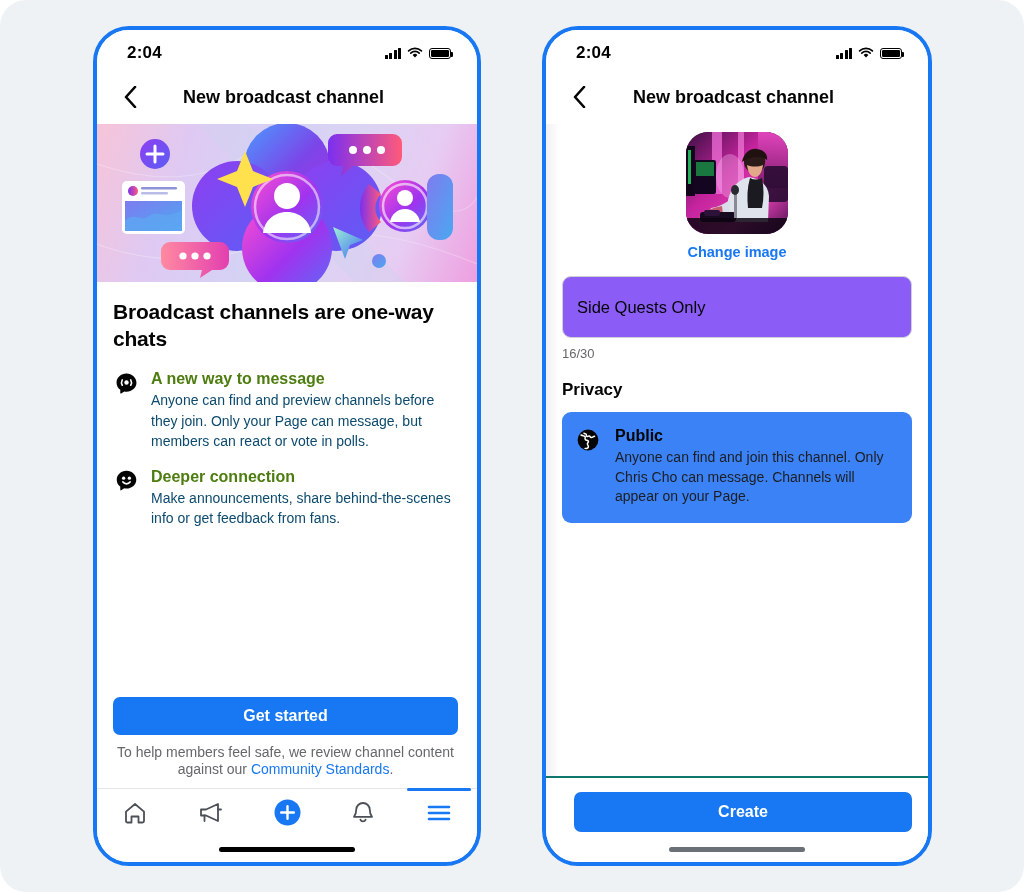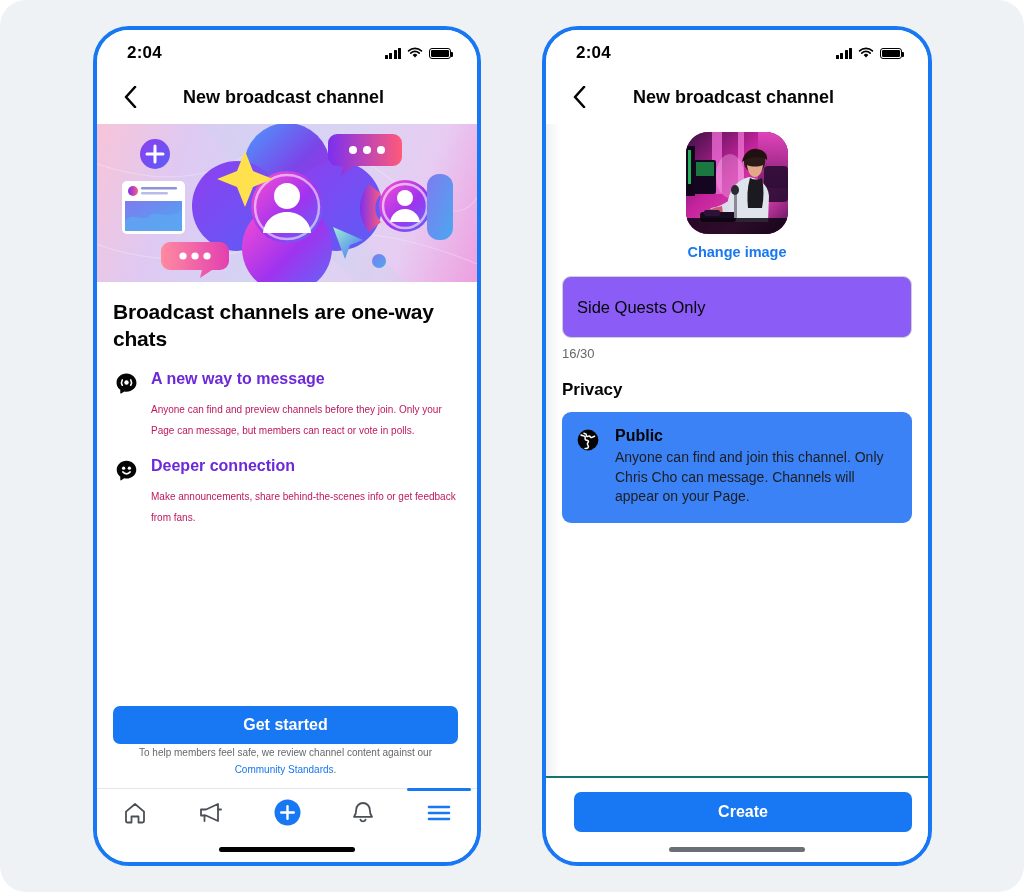--- a/index.html
+++ b/index.html
@@ -64,33 +64,33 @@
           background: linear-gradient(110deg,#f7c4d8 0%,#dfc9f2 22%,#d5d2f4 45%,#dcd3f3 62%,#e7ccf2 80%,#ee9fe0 100%); }
 
   
   .intro-body { flex: 1 1 auto; padding: 16px 16px 0 16px; overflow: hidden; }
   .intro-title { font-size: 21px; line-height: 27px; font-weight: 700; color: #050505;
                  letter-spacing: -.2px; margin-bottom: 16px; }
   .feature { display: flex; gap: 12px; margin-bottom: 14px; }
   .feature-ico { flex: 0 0 26px; width: 26px; height: 26px; margin-top: 2px;
                  display:flex; align-items:center; justify-content:center; }
   .feature-txt { flex: 1 1 auto; }
-  .feature-title { font-size: 16px; font-weight: 600; color: #6d28d9; line-height: 21px; }
-  .feature-desc { font-size: 10px; color: #be185d; line-height: 20.5px; margin-top: 11px; }
+  .feature-title { font-size: 16px; font-weight: 600; color: #4d7c0f; line-height: 21px; }
+  .feature-desc { font-size: 14px; color: #0c4a6e; line-height: 20.5px; margin-top: 1px; }
 
   
   .cta-wrap { flex: 0 0 auto; padding: 8px 19px 10px 16px; }
   .btn-primary {
     width: 100%; height: 38px; border: none; border-radius: 7px;
     background: #1877f2; color: #fff; font-size: 16px; font-weight: 700;
     font-family: inherit; cursor: pointer;
     display:flex; align-items:center; justify-content:center;
   }
-  .disclaimer { font-size: 10px; line-height: 17px; color: #65676b;
-                text-align: center; padding: 0 4px; }
+  .disclaimer { font-size: 14px; line-height: 17px; color: #65676b;
+                text-align: center; margin-top: 9px; padding: 0 4px; }
   .disclaimer a { color: #1877f2; text-decoration: none; }
 
   
   .tabbar { flex: 0 0 48px; height: 48px; border-top: 1px solid #e4e6eb;
             display:flex; align-items:center; }
   .tab { flex: 1 1 0; display:flex; align-items:center; justify-content:center;
          position: relative; height: 100%; cursor: pointer; }
   .tab-indicator { position:absolute; top:-1px; left: 6px; right: 6px; height: 3px;
                    background:#1877f2; border-radius: 2px; }
   .home-indicator { flex: 0 0 auto; height: 26px; display:flex; align-items:center;

